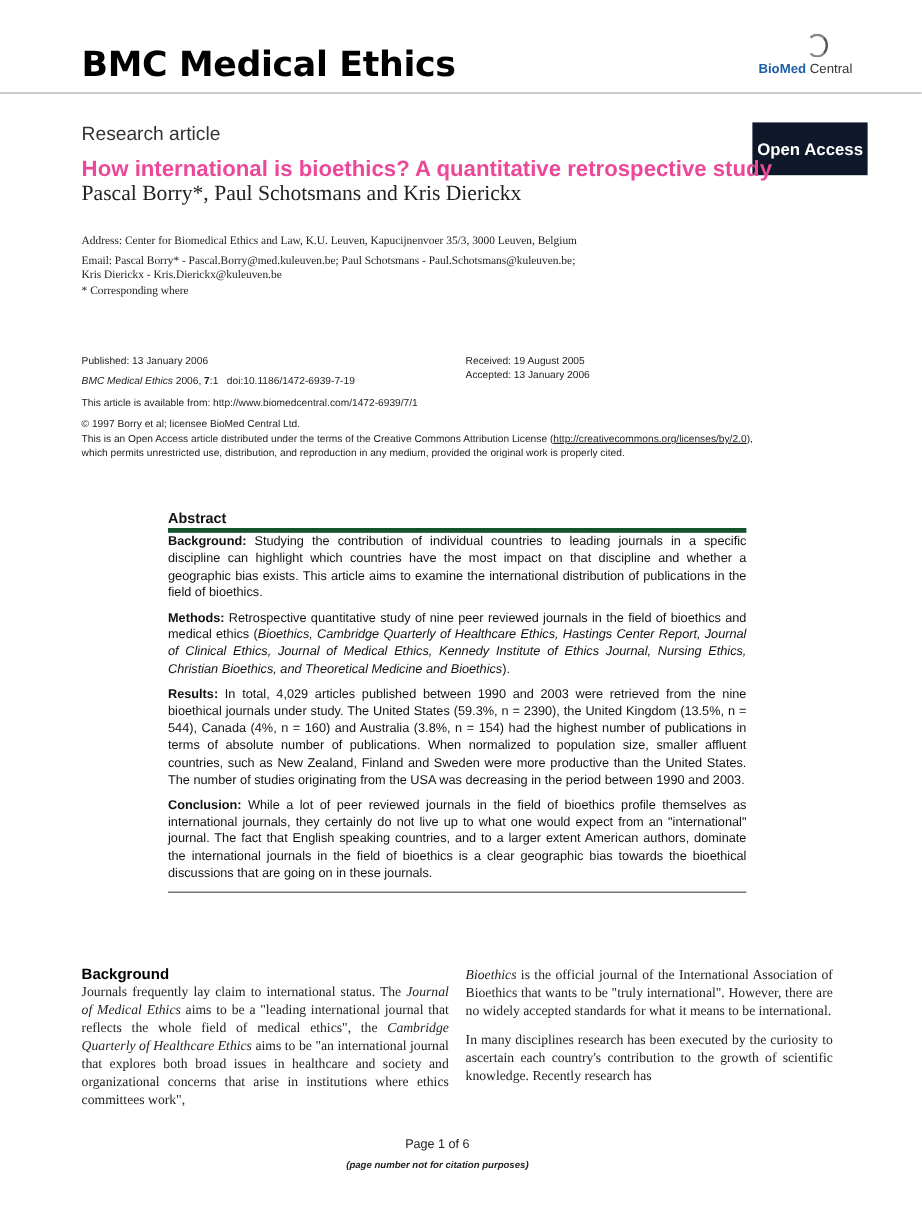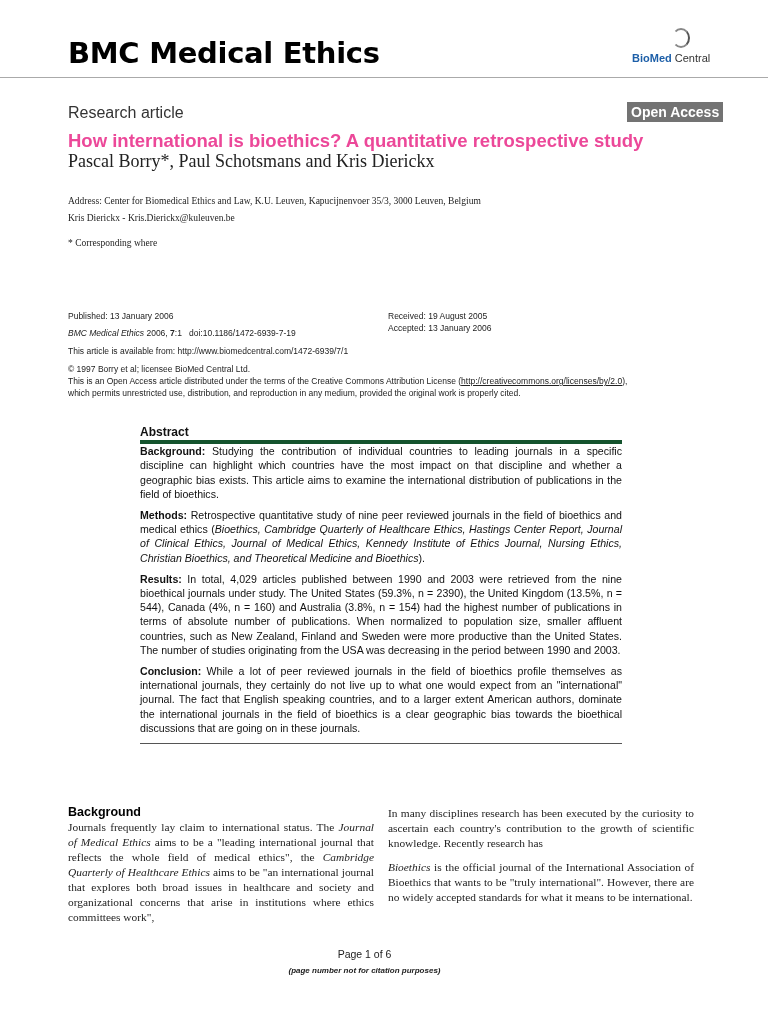--- a/index.html
+++ b/index.html
@@ -7,26 +7,26 @@
 
   .masthead { position: absolute; left: 68px; top: 36px; font-family: "DejaVu Sans", sans-serif; font-weight: bold; font-size: 29px; letter-spacing: -0.3px; color: #000; }
   .logo { position: absolute; left: 632px; top: 28px; width: 100px; height: 40px; }
   .logo-ring { position: absolute; left: 40px; top: 0; width: 14px; height: 16px; border: 2px solid #888; border-radius: 50%; border-left-color: transparent; border-right-color: #555; }
   .logo-text { position: absolute; left: 0; top: 24px; font-family: "Liberation Sans", sans-serif; font-size: 11px; white-space: nowrap; }
   .logo-bio { color: #1d5fa8; font-weight: bold; }
   .logo-central { color: #333; }
   .header-rule { position: absolute; left: 0; top: 77px; width: 768px; height: 1px; background: #aaa; }
 
   .article-type { position: absolute; left: 68px; top: 104px; font-family: "Liberation Sans", sans-serif; font-size: 16px; color: #333; }
-  .open-access { position: absolute; left: 627px; top: 102px; background: #737373; color: #fff; font-family: "Liberation Sans", sans-serif; font-weight: bold; font-size: 14px; padding: 2px 4px; }
+  .open-access { position: absolute; left: 627px; top: 102px; background: #0f172a; color: #fff; font-family: "Liberation Sans", sans-serif; font-weight: bold; font-size: 14px; padding: 14px 4px; }
   .title { position: absolute; left: 68px; top: 130px; font-family: "Liberation Sans", sans-serif; font-weight: bold; font-size: 18.5px; color: #ec4899; white-space: nowrap; }
   .authors { position: absolute; left: 68px; top: 151px; font-family: "Liberation Serif", serif; font-size: 18px; color: #222; }
 
   .affil { position: absolute; left: 68px; font-family: "Liberation Serif", serif; font-size: 9.5px; color: #222; line-height: 12px; }
-  .meta { position: absolute; font-family: "Liberation Sans", sans-serif; font-size: 8.5px; color: #222; line-height: 12px; white-space: nowrap; margin-top: 16px; }
+  .meta { position: absolute; font-family: "Liberation Sans", sans-serif; font-size: 8.5px; color: #222; line-height: 12px; white-space: nowrap; }
   .meta a { color: #222; text-decoration: underline; }
   .ital { font-style: italic; }
 
   .abstract { position: absolute; left: 140px; top: 425px; width: 482px; font-family: "Liberation Sans", sans-serif; font-size: 10.6px; line-height: 14.2px; color: #111; text-align: justify; }
   .abstract h3 { margin: 0; font-size: 12px; font-weight: bold; padding-bottom: 1px; border-bottom: 4px solid #14532d; }
   .abstract p { margin: 0 0 7px 0; }
   .abstract b { font-weight: bold; }
   .abstract-end { height: 1px; background: #555; margin-top: 8px; }
 
   .col { position: absolute; top: 805px; width: 306px; font-family: "Liberation Serif", serif; font-size: 11.4px; line-height: 15px; color: #222; text-align: justify; }
@@ -49,20 +49,21 @@
 </div>
 <div class="header-rule"></div>
 
 <div class="article-type">Research article</div>
 <div class="open-access">Open Access</div>
 <div class="title">How international is bioethics? A quantitative retrospective study</div>
 <div class="authors">Pascal Borry*, Paul Schotsmans and Kris Dierickx</div>
 
 <div class="affil" style="top:195px;">Address: Center for Biomedical Ethics and Law, K.U. Leuven, Kapucijnenvoer 35/3, 3000 Leuven, Belgium</div>
 <div class="affil" style="top:212px;">
+  <div>Email: Pascal Borry* - Pascal.Borry@med.kuleuven.be; Paul Schotsmans - Paul.Schotsmans@kuleuven.be;</div>
   <div>Kris Dierickx - Kris.Dierickx@kuleuven.be</div>
 </div>
 <div class="affil" style="top:237px;">* Corresponding where</div>
 
 <div class="meta" style="left:68px; top:294px;">Published: 13 January 2006</div>
 <div class="meta" style="left:68px; top:311px;">
   <span class="ital">BMC Medical Ethics</span>
   <span>2006,</span>
   <b>7</b><span>:1</span>
   &nbsp;&nbsp;<span>doi:10.1186/1472-6939-7-19</span>
@@ -84,18 +85,18 @@
   <p><b>Conclusion:</b><span> While a lot of peer reviewed journals in the field of bioethics profile themselves as international journals, they certainly do not live up to what one would expect from an "international" journal. The fact that English speaking countries, and to a larger extent American authors, dominate the international journals in the field of bioethics is a clear geographic bias towards the bioethical discussions that are going on in these journals.</span></p>
   <div class="abstract-end"></div>
 </div>
 
 <div class="col col-left">
   <h3>Background</h3>
   <p><span>Journals frequently lay claim to international status. The </span><i>Journal of Medical Ethics</i><span> aims to be a "leading international journal that reflects the whole field of medical ethics", the </span><i>Cambridge Quarterly of Healthcare Ethics</i><span> aims to be "an international journal that explores both broad issues in healthcare and society and organizational concerns that arise in institutions where ethics committees work",</span></p>
 </div>
 
 <div class="col col-right">
+  <p><i>Bioethics</i><span> is the official journal of the International Association of Bioethics that wants to be "truly international". However, there are no widely accepted standards for what it means to be international.</span></p>
   <p>In many disciplines research has been executed by the curiosity to ascertain each country's contribution to the growth of scientific knowledge. Recently research has</p>
-  <p><i>Bioethics</i><span> is the official journal of the International Association of Bioethics that wants to be "truly international". However, there are no widely accepted standards for what it means to be international.</span></p>
 </div>
 
 <div class="pageno p1">Page 1 of 6</div>
 <div class="pageno p2">(page number not for citation purposes)</div>
 
 </body></html>

